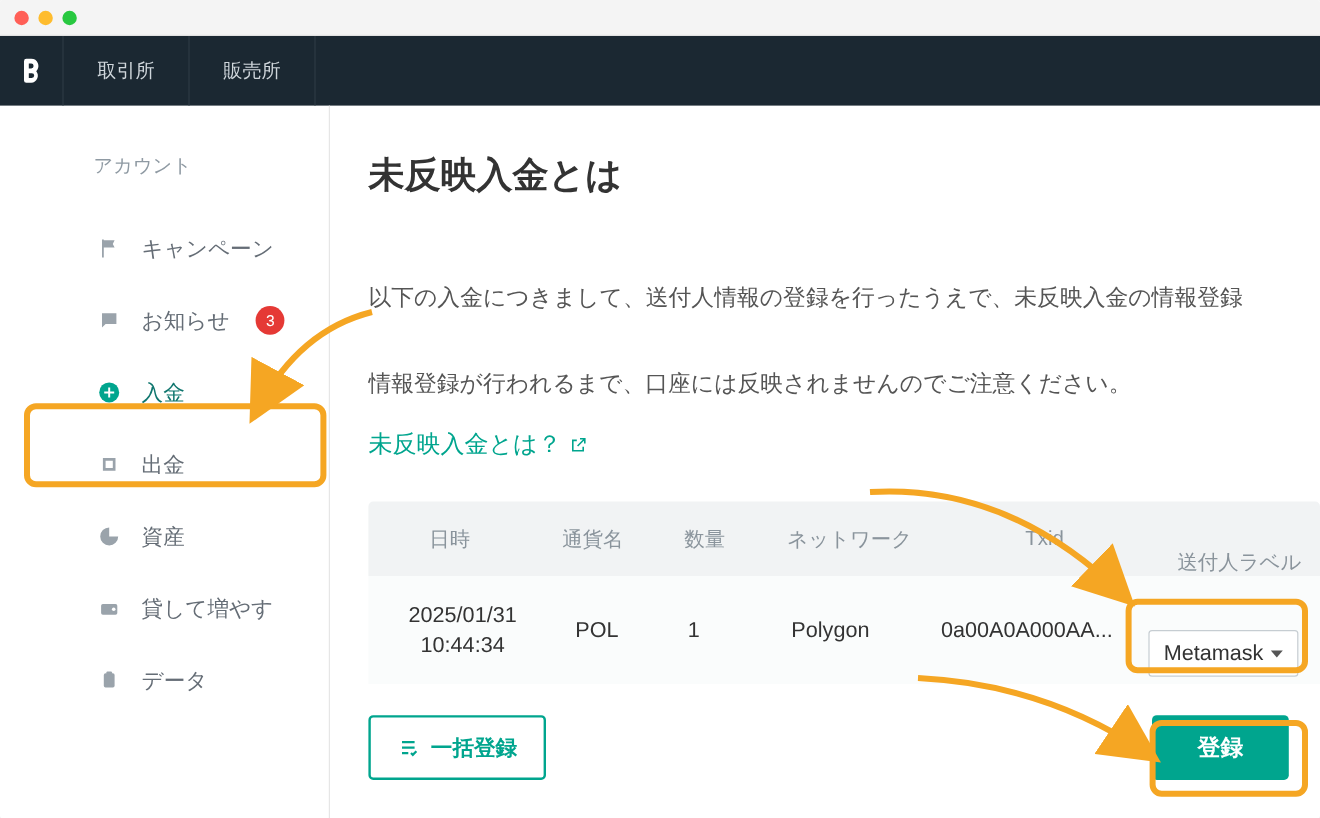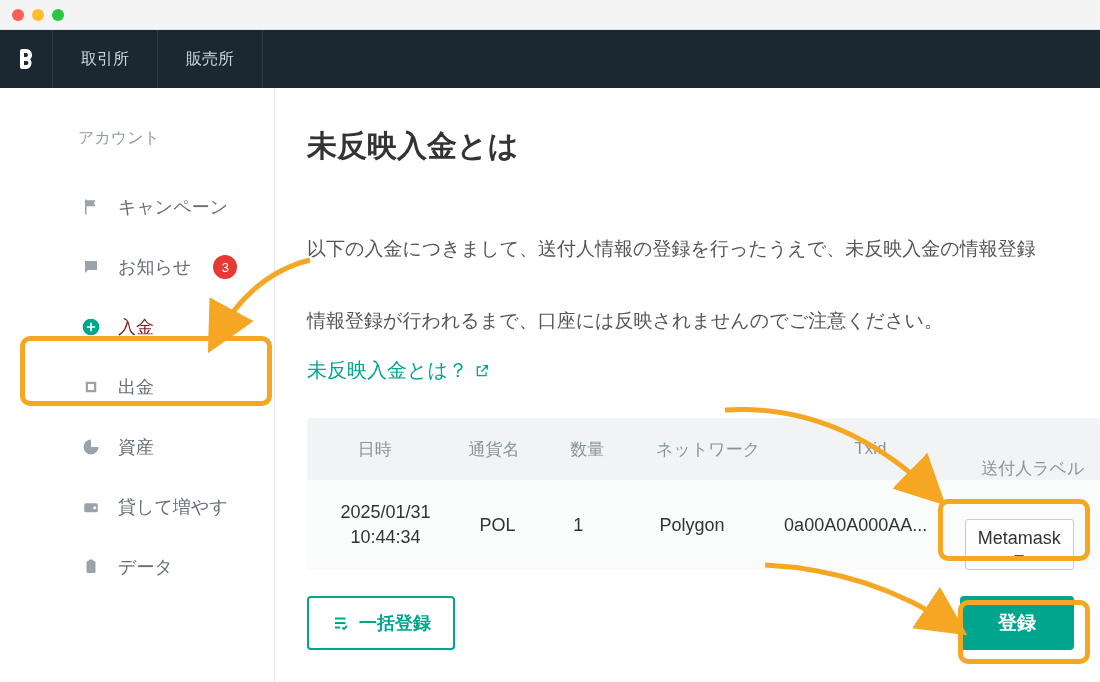--- a/index.html
+++ b/index.html
@@ -74,21 +74,21 @@
       display: flex;
       align-items: center;
       padding: 18px 20px 18px 48px;
       font-size: 18px;
       color: #656d76;
       cursor: pointer;
       gap: 16px;
       position: relative;
     }
     .sidebar-item.active {
-      color: #7f1d1d;
+      color: #0f766e;
     }
     .sidebar-icon {
       width: 22px;
       display: flex;
       align-items: center;
       justify-content: center;
       flex-shrink: 0;
     }
     .badge {
       background: #e53935;
@@ -164,21 +164,20 @@
       display: inline-flex;
       align-items: center;
       border: 1px solid #c6cdd2;
       border-radius: 3px;
       padding: 8px 12px;
       font-size: 18px;
       color: #333;
       gap: 6px;
       cursor: pointer;
       background: #fff;
-      flex-direction: column;
     }
     .caret-down {
       width: 0; height: 0;
       border-left: 5px solid transparent;
       border-right: 5px solid transparent;
       border-top: 6px solid #555;
     }
 
     .actions {
       margin-top: 26px;

